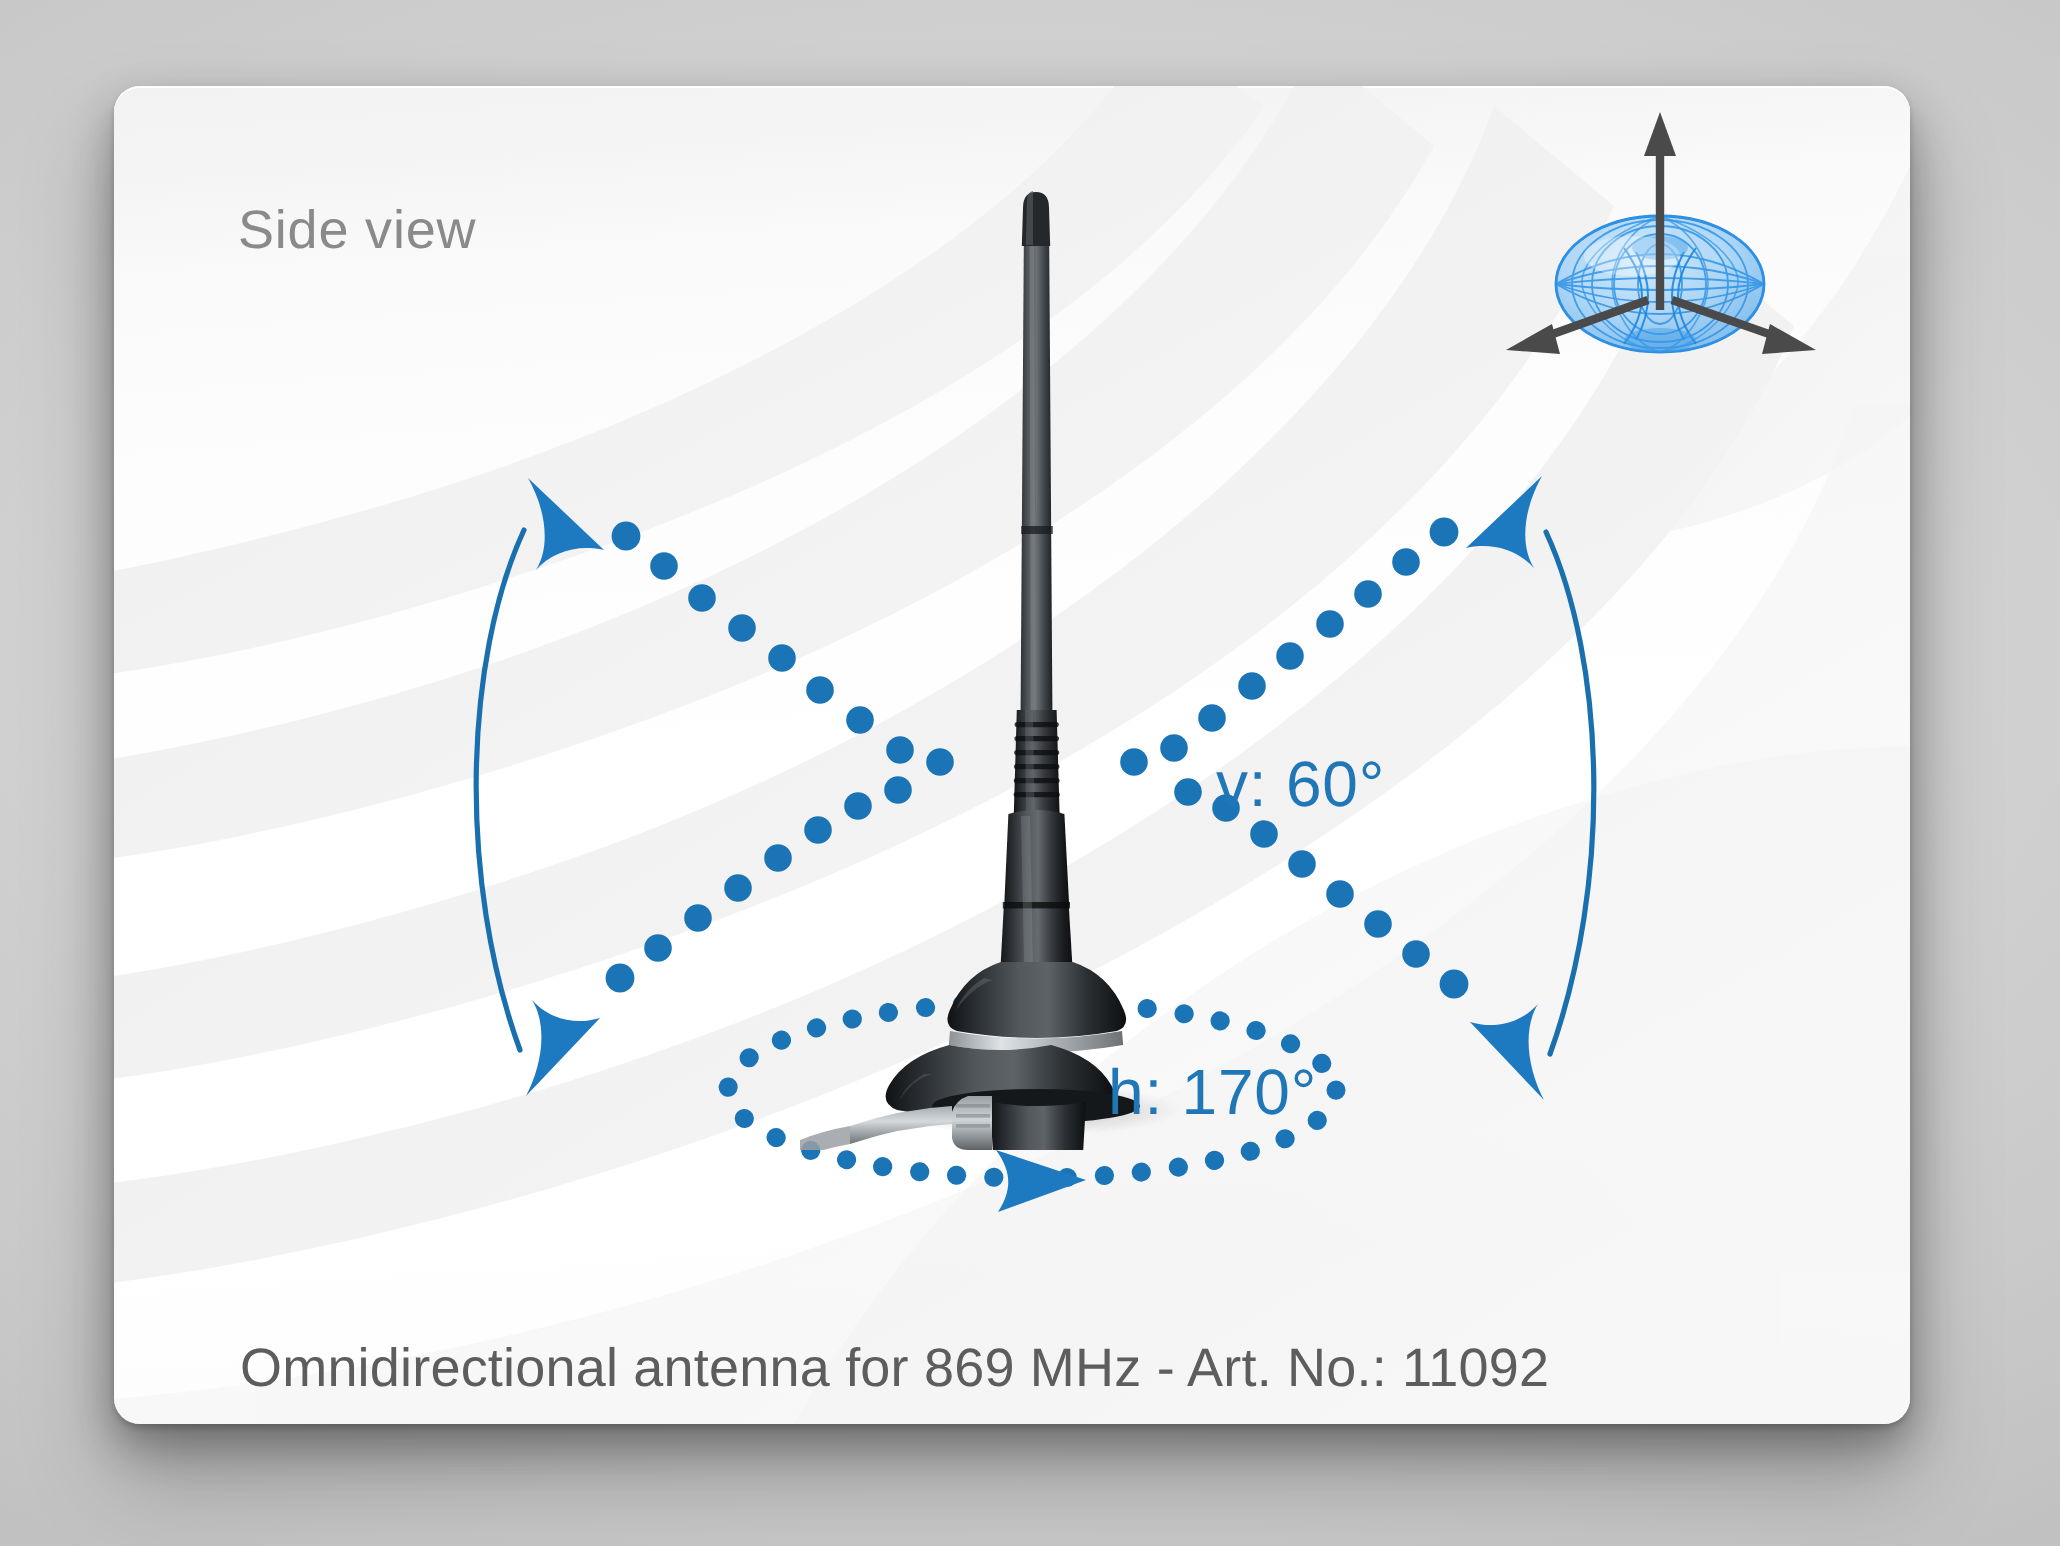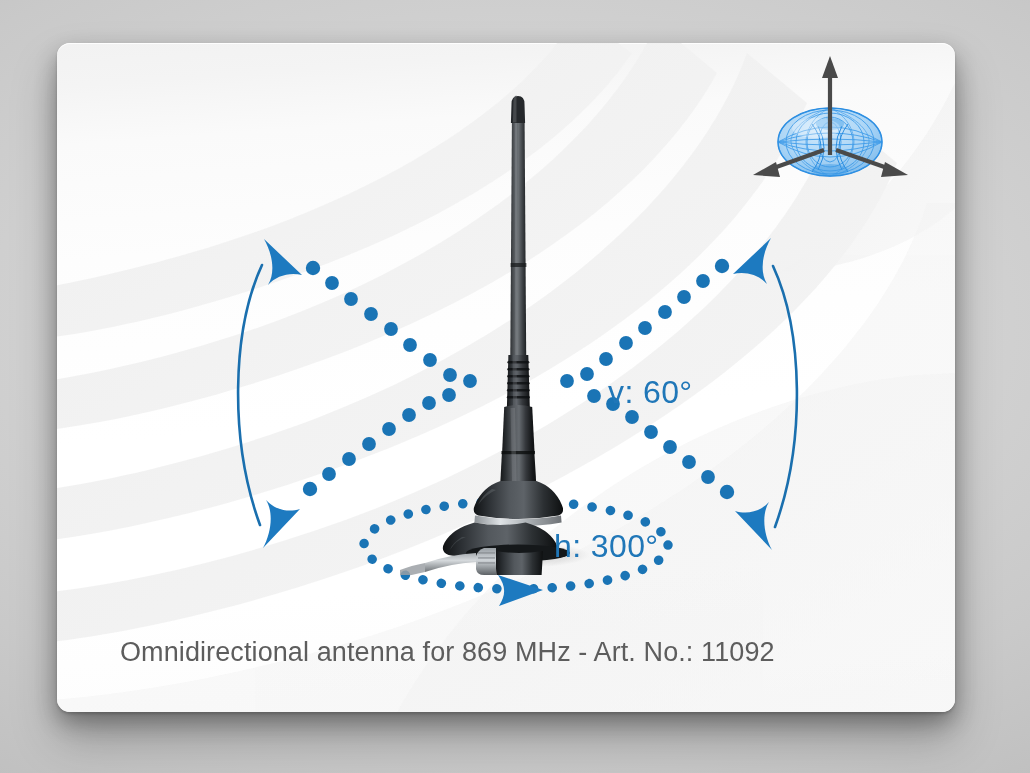--- a/index.html
+++ b/index.html
@@ -56,21 +56,21 @@
     font-size: 27px;
     letter-spacing: 0.4px;
     color: #8a8a8a;
     font-weight: 400;
     white-space: nowrap;
   }
 
   #caption {
     position: absolute;
     left: 120px;
-    top: 637px;
+    top: 669px;
     font-size: 27px;
     letter-spacing: 0.1px;
     color: #5d5d5d;
     font-weight: 400;
     white-space: nowrap;
   }
 
   .angle-label {
     position: absolute;
     font-size: 32px;
@@ -380,20 +380,21 @@
       <path d="M830 56 L838 78 L822 78 Z" stroke="none"></path>
 
       <line x1="824" y1="150" x2="768" y2="170" stroke-linecap="butt"></line>
       <path d="M753 175 L776 162 L780 177 Z" stroke="none"></path>
 
       <line x1="836" y1="150" x2="893" y2="170" stroke-linecap="butt"></line>
       <path d="M908 175 L885 162 L881 177 Z" stroke="none"></path>
     </g>
   </svg>
 
+  <div id="side-view-label">Side view</div>
 
   <div id="v-label" class="angle-label">v: 60°</div>
 
-  <div id="h-label" class="angle-label">h: 300°</div>
+  <div id="h-label" class="angle-label">h: 170°</div>
 
   <div id="caption">Omnidirectional antenna for 869 MHz - Art. No.: 11092</div>
 
 </div>
 
 </body></html>

